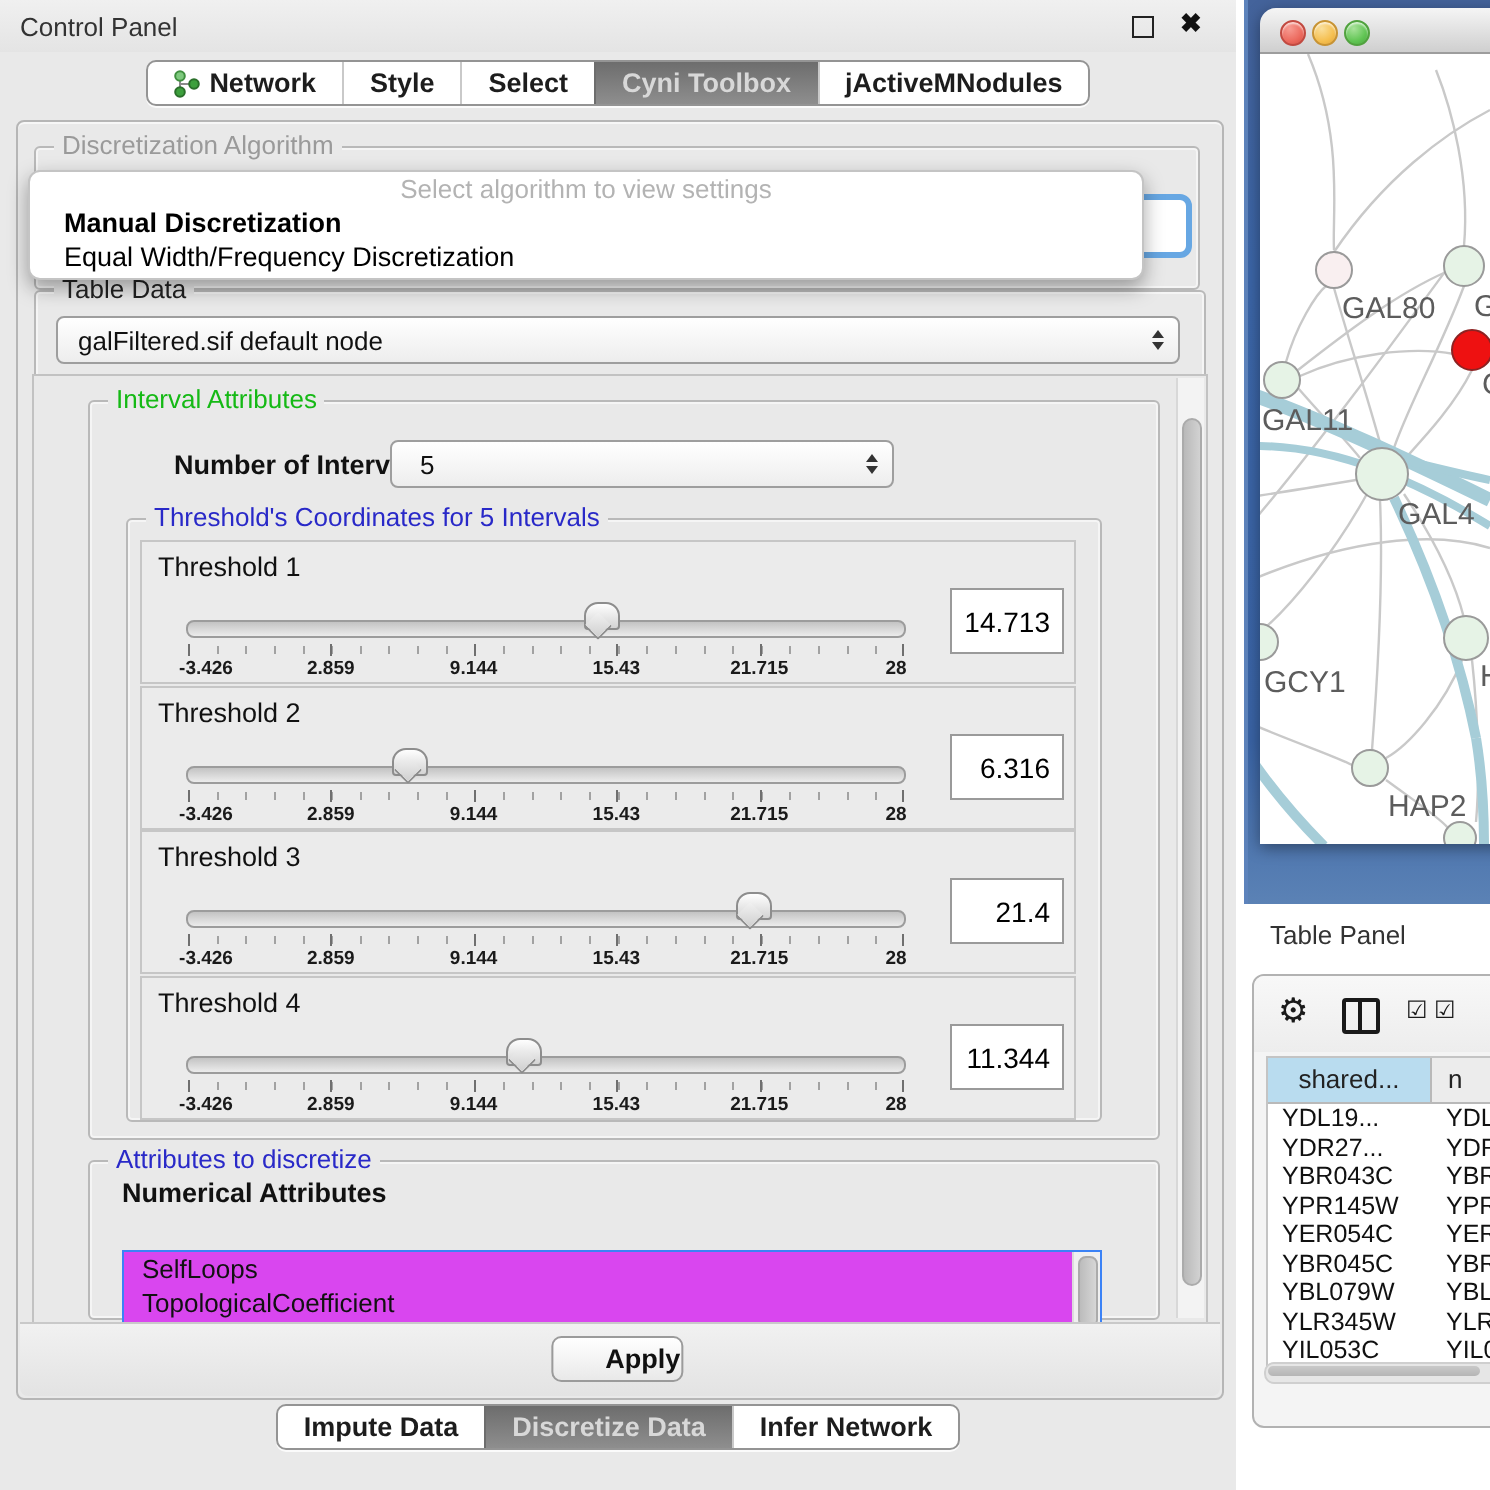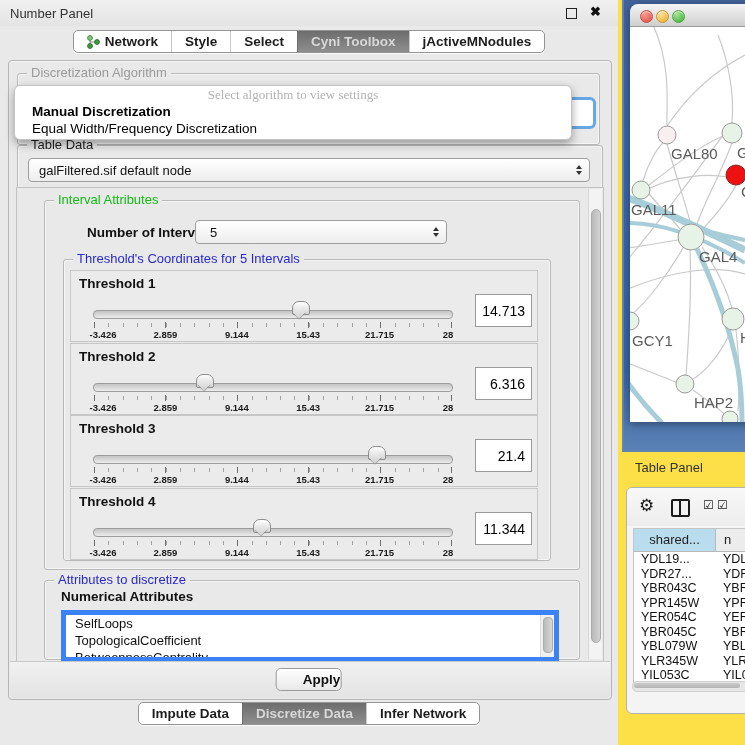--- a/index.html
+++ b/index.html
@@ -39,63 +39,63 @@
   .combo{position:absolute;background:linear-gradient(#ffffff,#ededed);border:1px solid #9e9e9e;border-radius:4px;
          font-size:13px;color:#111;display:flex;align-items:center;padding-left:10px;box-sizing:border-box;}
   .combo .arrows{position:absolute;right:7px;top:50%;transform:translateY(-50%);display:flex;flex-direction:column;gap:2px;}
   .combo .arr-up{width:0;height:0;border-left:3.5px solid transparent;border-right:3.5px solid transparent;border-bottom:4.5px solid #333;}
   .combo .arr-dn{width:0;height:0;border-left:3.5px solid transparent;border-right:3.5px solid transparent;border-top:4.5px solid #333;}
 
   
   .blue-ring{position:absolute;left:555px;top:36px;width:26px;height:26px;border:3px solid #67a7e3;border-radius:6px;background:#fff;z-index:4;}
   .popup{position:absolute;left:5px;top:24px;width:556px;height:53px;background:#fff;border:1px solid #c4c4c4;border-radius:6px;
          box-shadow:0 4px 10px rgba(0,0,0,.35);z-index:10;overflow:hidden;}
-  .popup .ph{height:17px;line-height:17px;text-align:center;font-size:13px;color:#b3b3b3;font-family:Liberation Serif, serif;}
+  .popup .ph{height:17px;line-height:17px;text-align:center;font-size:13px;color:#b3b3b3;}
   .popup .opt{height:17px;line-height:17px;font-size:13.5px;color:#000;padding-left:17px;}
   .popup .opt.b{font-weight:bold;}
 
   
   .scrollpane{position:absolute;left:7px;top:126px;width:586px;height:474px;border:1px solid #c2c2c2;background:#e9e9e9;}
   .vscroll{position:absolute;right:1px;top:1px;width:13px;height:470px;background:#f3f3f3;border-left:1px solid #d8d8d8;}
   .vscroll .thumb{position:absolute;left:2px;top:20px;width:8px;height:432px;border-radius:5px;
                   background:linear-gradient(90deg,#b9b9b9,#d2d2d2);border:1px solid #ababab;}
 
   
   .trow{position:absolute;left:6px;width:468px;height:72px;background:#ebebeb;border:1px solid #c6c6c6;box-sizing:border-box;}
-  .trow .tlabel{position:absolute;left:8px;top:5px;font-size:13.5px;font-weight:bold;color:#111;}
+  .trow .tlabel{position:absolute;left:8px;top:5px;font-size:13.5px;font-weight:normal;color:#111;}
   .track{position:absolute;left:22px;top:39px;width:358px;height:7px;border-radius:4px;
          background:linear-gradient(#c3c3c3,#ececec);border:1px solid #9c9c9c;}
   .handle{position:absolute;top:30px;width:16px;height:12px;background:linear-gradient(#fefefe,#d4d4d4);
           border:1px solid #8d8d8d;border-radius:7px 7px 2px 2px;z-index:2;}
   .handle::after{content:"";position:absolute;left:1.6px;top:5.5px;width:9px;height:9px;
           background:linear-gradient(135deg,#f2f2f2,#cfcfcf);border:1px solid #8d8d8d;border-top:none;border-left:none;
           transform:rotate(45deg);border-radius:1px;z-index:-1;}
   .ticks{position:absolute;left:23px;top:52px;width:358px;height:4px;
          background:repeating-linear-gradient(90deg,#a2a2a2 0 1px,transparent 1px 14.32px);}
   .majtick{position:absolute;top:51px;width:1px;height:6px;background:#6f6f6f;}
   .ticklabel{position:absolute;top:58px;font-size:9.5px;font-weight:bold;color:#1a1a1a;transform:translateX(-50%);white-space:nowrap;}
   .valbox{position:absolute;left:404px;top:23px;width:57px;height:33px;background:#fff;border:1px solid #9a9a9a;
           font-size:14px;color:#000;text-align:right;line-height:33px;padding-right:6px;box-sizing:border-box;}
 
   
   .attr-label{position:absolute;left:16px;top:8px;font-size:13.5px;font-weight:bold;color:#111;}
-  .attr-list{position:absolute;left:16px;top:29px;width:488px;height:42px;background:#ffffff;border:5px solid #3b82f6;overflow:hidden;}
+  .attr-list{position:absolute;left:16px;top:44px;width:488px;height:42px;background:#d946ef;border:1px solid #3b82f6;overflow:hidden;}
   .attr-item{font-size:13px;color:#111;line-height:17px;padding-left:9px;white-space:nowrap;}
   .attr-scroll{position:absolute;right:0;top:0;width:13px;height:100%;background:#f0f0f0;border-left:1px solid #dcdcdc;}
   .attr-scroll .thumb{position:absolute;left:2px;top:2px;width:8px;height:34px;border-radius:4px;
                       background:linear-gradient(90deg,#bcbcbc,#d6d6d6);border:1px solid #ababab;}
 
   .applybar{position:absolute;left:1px;bottom:1px;width:600px;height:36px;border-top:1px solid #c9c9c9;
             background:linear-gradient(#f1f1f1,#e3e3e3);border-radius:0 0 4px 4px;}
   .apply-btn{position:absolute;left:50%;transform:translateX(-52%);top:6px;width:66px;height:23px;
              background:linear-gradient(#ffffff,#e9e9e9);border:1px solid #9b9b9b;border-radius:5px;
              font-family:"Liberation Sans",sans-serif;font-size:13.5px;font-weight:bold;color:#111;padding-left:26px;}
 
   
-  .right{position:absolute;left:618px;top:0;width:127px;height:745px;background:#fde047;}
+  .right{position:absolute;left:618px;top:0;width:127px;height:745px;background:#ffffff;}
   .netframe{position:absolute;left:4px;top:0;width:123px;height:452px;overflow:hidden;
             background:linear-gradient(180deg,#44639b 0,#3c66a8 30%,#3a64a6 82%,#5b82b5 100%);
             box-shadow:inset 2px 0 0 #5d83bc;}
   .macwin{position:absolute;left:8px;top:4px;width:220px;height:418px;border-radius:8px 0 0 0;overflow:hidden;
           box-shadow:0 2px 8px rgba(0,0,0,.4);}
   .mac-titlebar{position:absolute;left:0;top:0;width:100%;height:22px;background:linear-gradient(#f5f5f5,#cfcfcf);
                 border-bottom:1px solid #9d9d9d;}
   .light{position:absolute;top:5.5px;width:11px;height:11px;border-radius:50%;box-shadow:inset 0 1px 1px rgba(255,255,255,.7);}
   .light.red{left:10px;background:radial-gradient(circle at 35% 30%,#f79b92,#ec6a5e 60%,#d24b3f);border:.5px solid #c14a41;}
   .light.yellow{left:26px;background:radial-gradient(circle at 35% 30%,#fadf9c,#f5bf4f 60%,#dfa33a);border:.5px solid #c79334;}
@@ -125,21 +125,21 @@
 
   .netico{display:inline-block;width:13px;height:14px;}
 </style>
 </head>
 <body>
 
 <div id="root">
 
   <div class="cp">
     <div class="cp-titlebar">
-      <span class="cp-title">Number Panel</span>
+      <span class="cp-title">Control Panel</span>
       <span class="float-btn"></span>
       <span class="close-btn">✖</span>
     </div>
 
     <div class="tabbar">
       <span class="seg">
         <span class="seg-item">
           <svg class="netico" viewBox="0 0 13 14">
             <line x1="3" y1="3" x2="3" y2="11" stroke="#8a8a8a" stroke-width="1"></line>
             <line x1="3" y1="7" x2="9" y2="7" stroke="#8a8a8a" stroke-width="1"></line>

